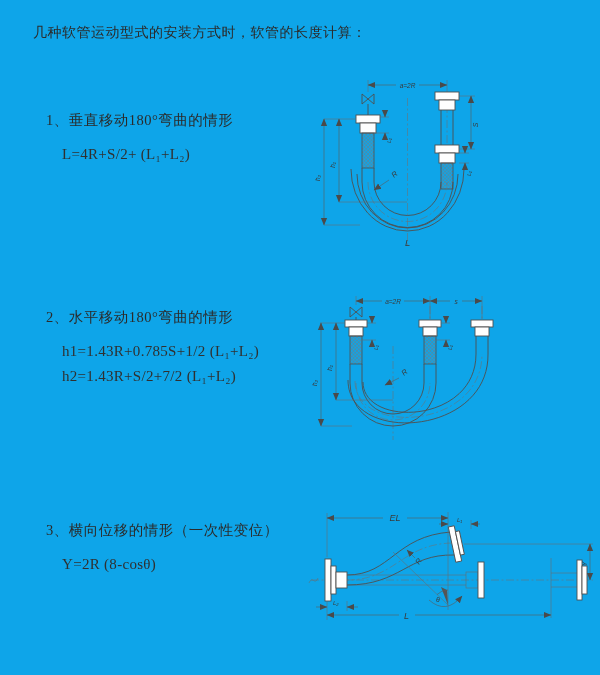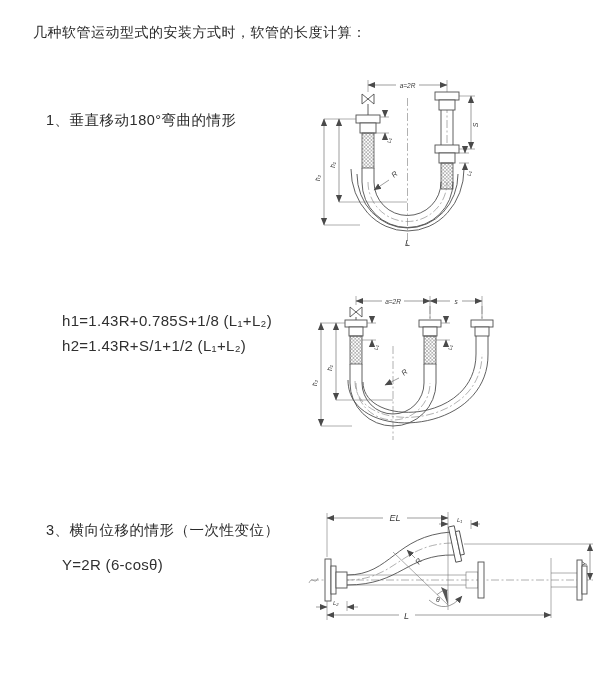--- a/index.html
+++ b/index.html
@@ -1,51 +1,53 @@
 <!DOCTYPE html>
 <html><head>
 <meta charset="utf-8">
 <style>
   html,body{margin:0;padding:0;background:#e8e8e8;}
   .page{
-    position:relative;width:600px;height:675px;background:#ffffff;
+    position:relative;width:600px;height:675px;background:#0ea5e9;
     font-family:"Liberation Sans","DejaVu Sans",sans-serif;color:#2e2e2e;overflow:hidden;
   }
   .doc-title{position:absolute;left:33px;top:24px;font-size:14px;letter-spacing:.5px;color:#2b2b2b;}
-  .sec{position:absolute;left:46px;}
+  .sec{position:absolute;left:46px;font-family:Liberation Serif, serif;}
   .sec-heading{font-size:14.5px;letter-spacing:.5px;color:#2b2b2b;margin-bottom:12px;}
   .formula{font-size:15px;line-height:25px;padding-left:16px;letter-spacing:.3px;color:#303030;white-space:nowrap;}
   .diag{position:absolute;}
   svg text{fill:#3a3a3a;font-family:"Liberation Sans","DejaVu Sans",sans-serif;font-style:italic;}
   .oln{stroke:#4f4f4f;stroke-width:.9;fill:none;}
   .thn{stroke:#6a6a6a;stroke-width:.55;fill:none;}
   .dln{stroke:#5a5a5a;stroke-width:.6;fill:none;}
   .cln{stroke:#6f6f6f;stroke-width:.55;fill:none;stroke-dasharray:8 2.5 2 2.5;}
   .hat{stroke:#4f4f4f;stroke-width:.8;}
   .flg{fill:#fefefe;stroke:#4f4f4f;stroke-width:.9;}
 </style>
 </head>
 <body>
 
 <div class="page">
 
   <div class="doc-title">几种软管运动型式的安装方式时，软管的长度计算：</div>
 
   <div class="sec" style="top:111px;">
     <div class="sec-heading">1、垂直移动180°弯曲的情形</div>
+    <div class="formula">L=4R+S/2+ (L₁+L₂)</div>
   </div>
 
   <div class="sec" style="top:308px;">
-    <div class="formula">h1=1.43R+0.785S+1/8 (L₁+L₂)</div>
-    <div class="formula">h2=1.43R+S/1+1/2 (L₁+L₂)</div>
+    <div class="sec-heading">2、水平移动180°弯曲的情形</div>
+    <div class="formula">h1=1.43R+0.785S+1/2 (L₁+L₂)</div>
+    <div class="formula">h2=1.43R+S/2+7/2 (L₁+L₂)</div>
   </div>
 
   <div class="sec" style="top:521px;">
     <div class="sec-heading">3、横向位移的情形（一次性变位）</div>
-    <div class="formula">Y=2R (6-cosθ)</div>
+    <div class="formula">Y=2R (8-cosθ)</div>
   </div>
 
   <svg class="diag" style="left:312px;top:70px;" width="250" height="185" viewBox="0 0 250 185">
     <defs>
       <pattern id="ht1" width="3.5" height="3.5" patternUnits="userSpaceOnUse">
         <path d="M0,3.5 L3.5,0 M0,0 L3.5,3.5" stroke="#7a7a7a" stroke-width="0.5"></path>
       </pattern>
       <marker id="ar1" markerWidth="9" markerHeight="8" refX="7" refY="4" orient="auto-start-reverse" markerUnits="userSpaceOnUse">
         <path d="M0,0.9 L7.4,4 L0,7.1 Z" fill="#4a4a4a"></path>
       </marker>

